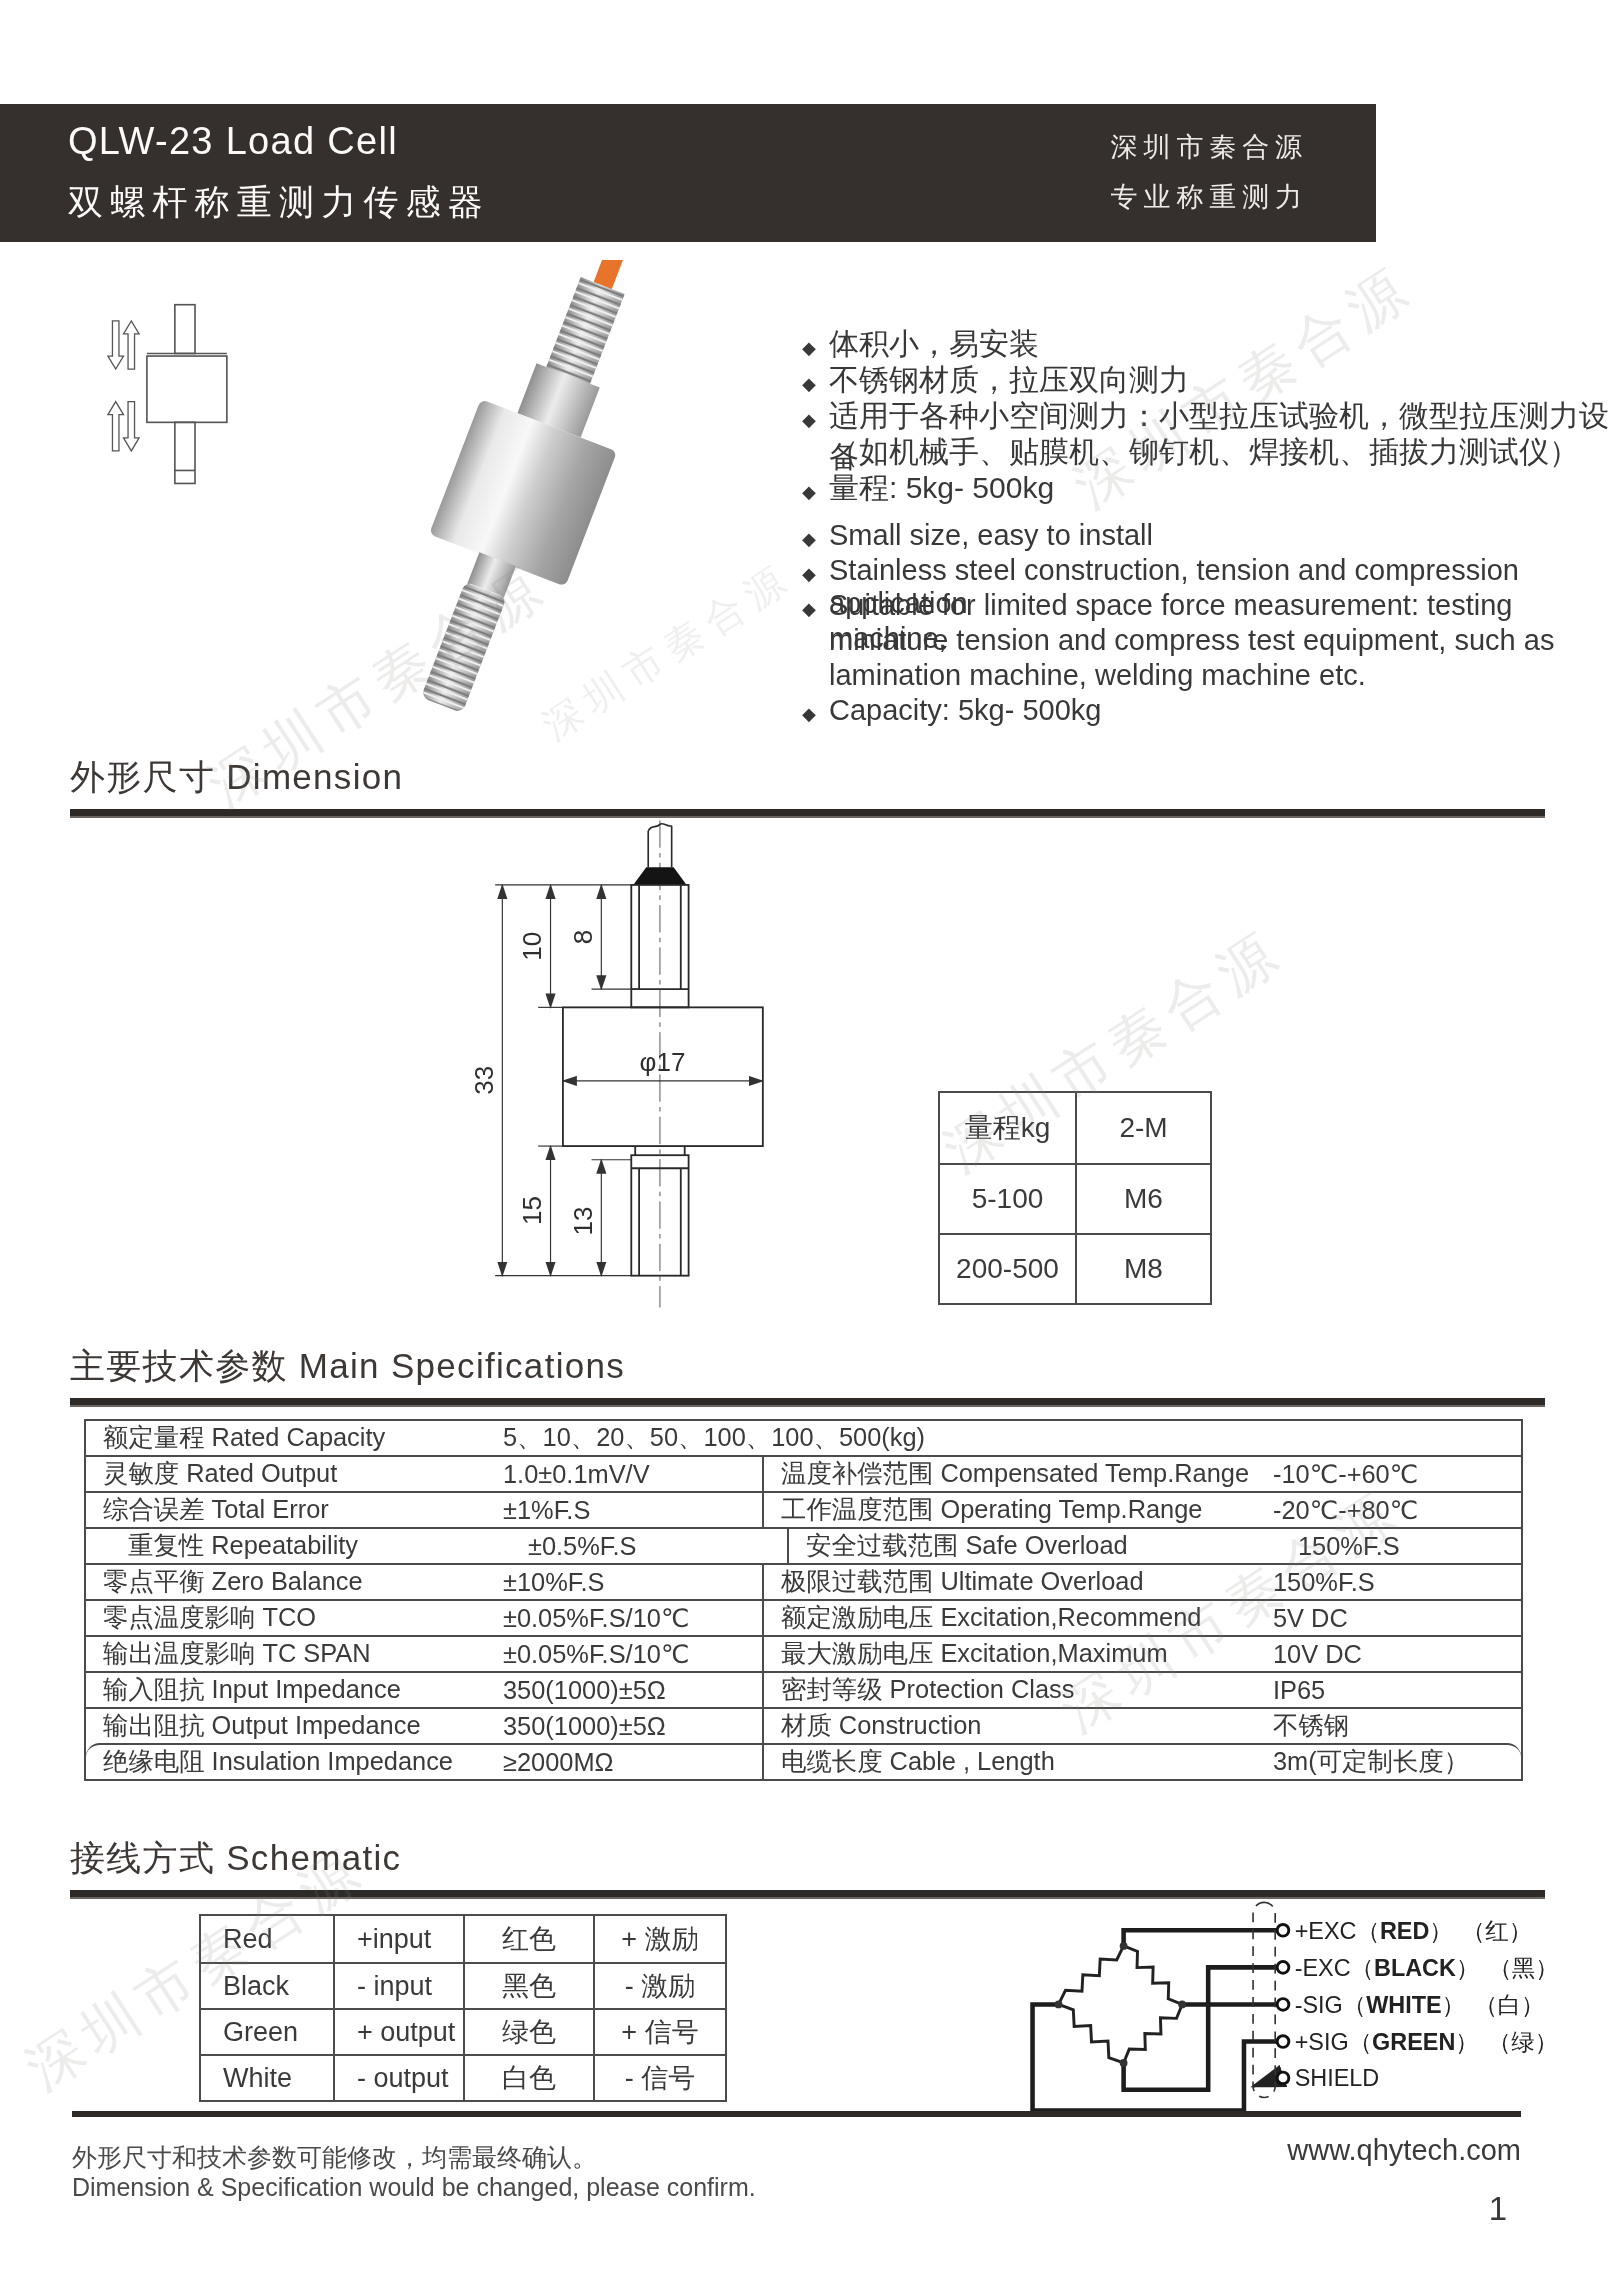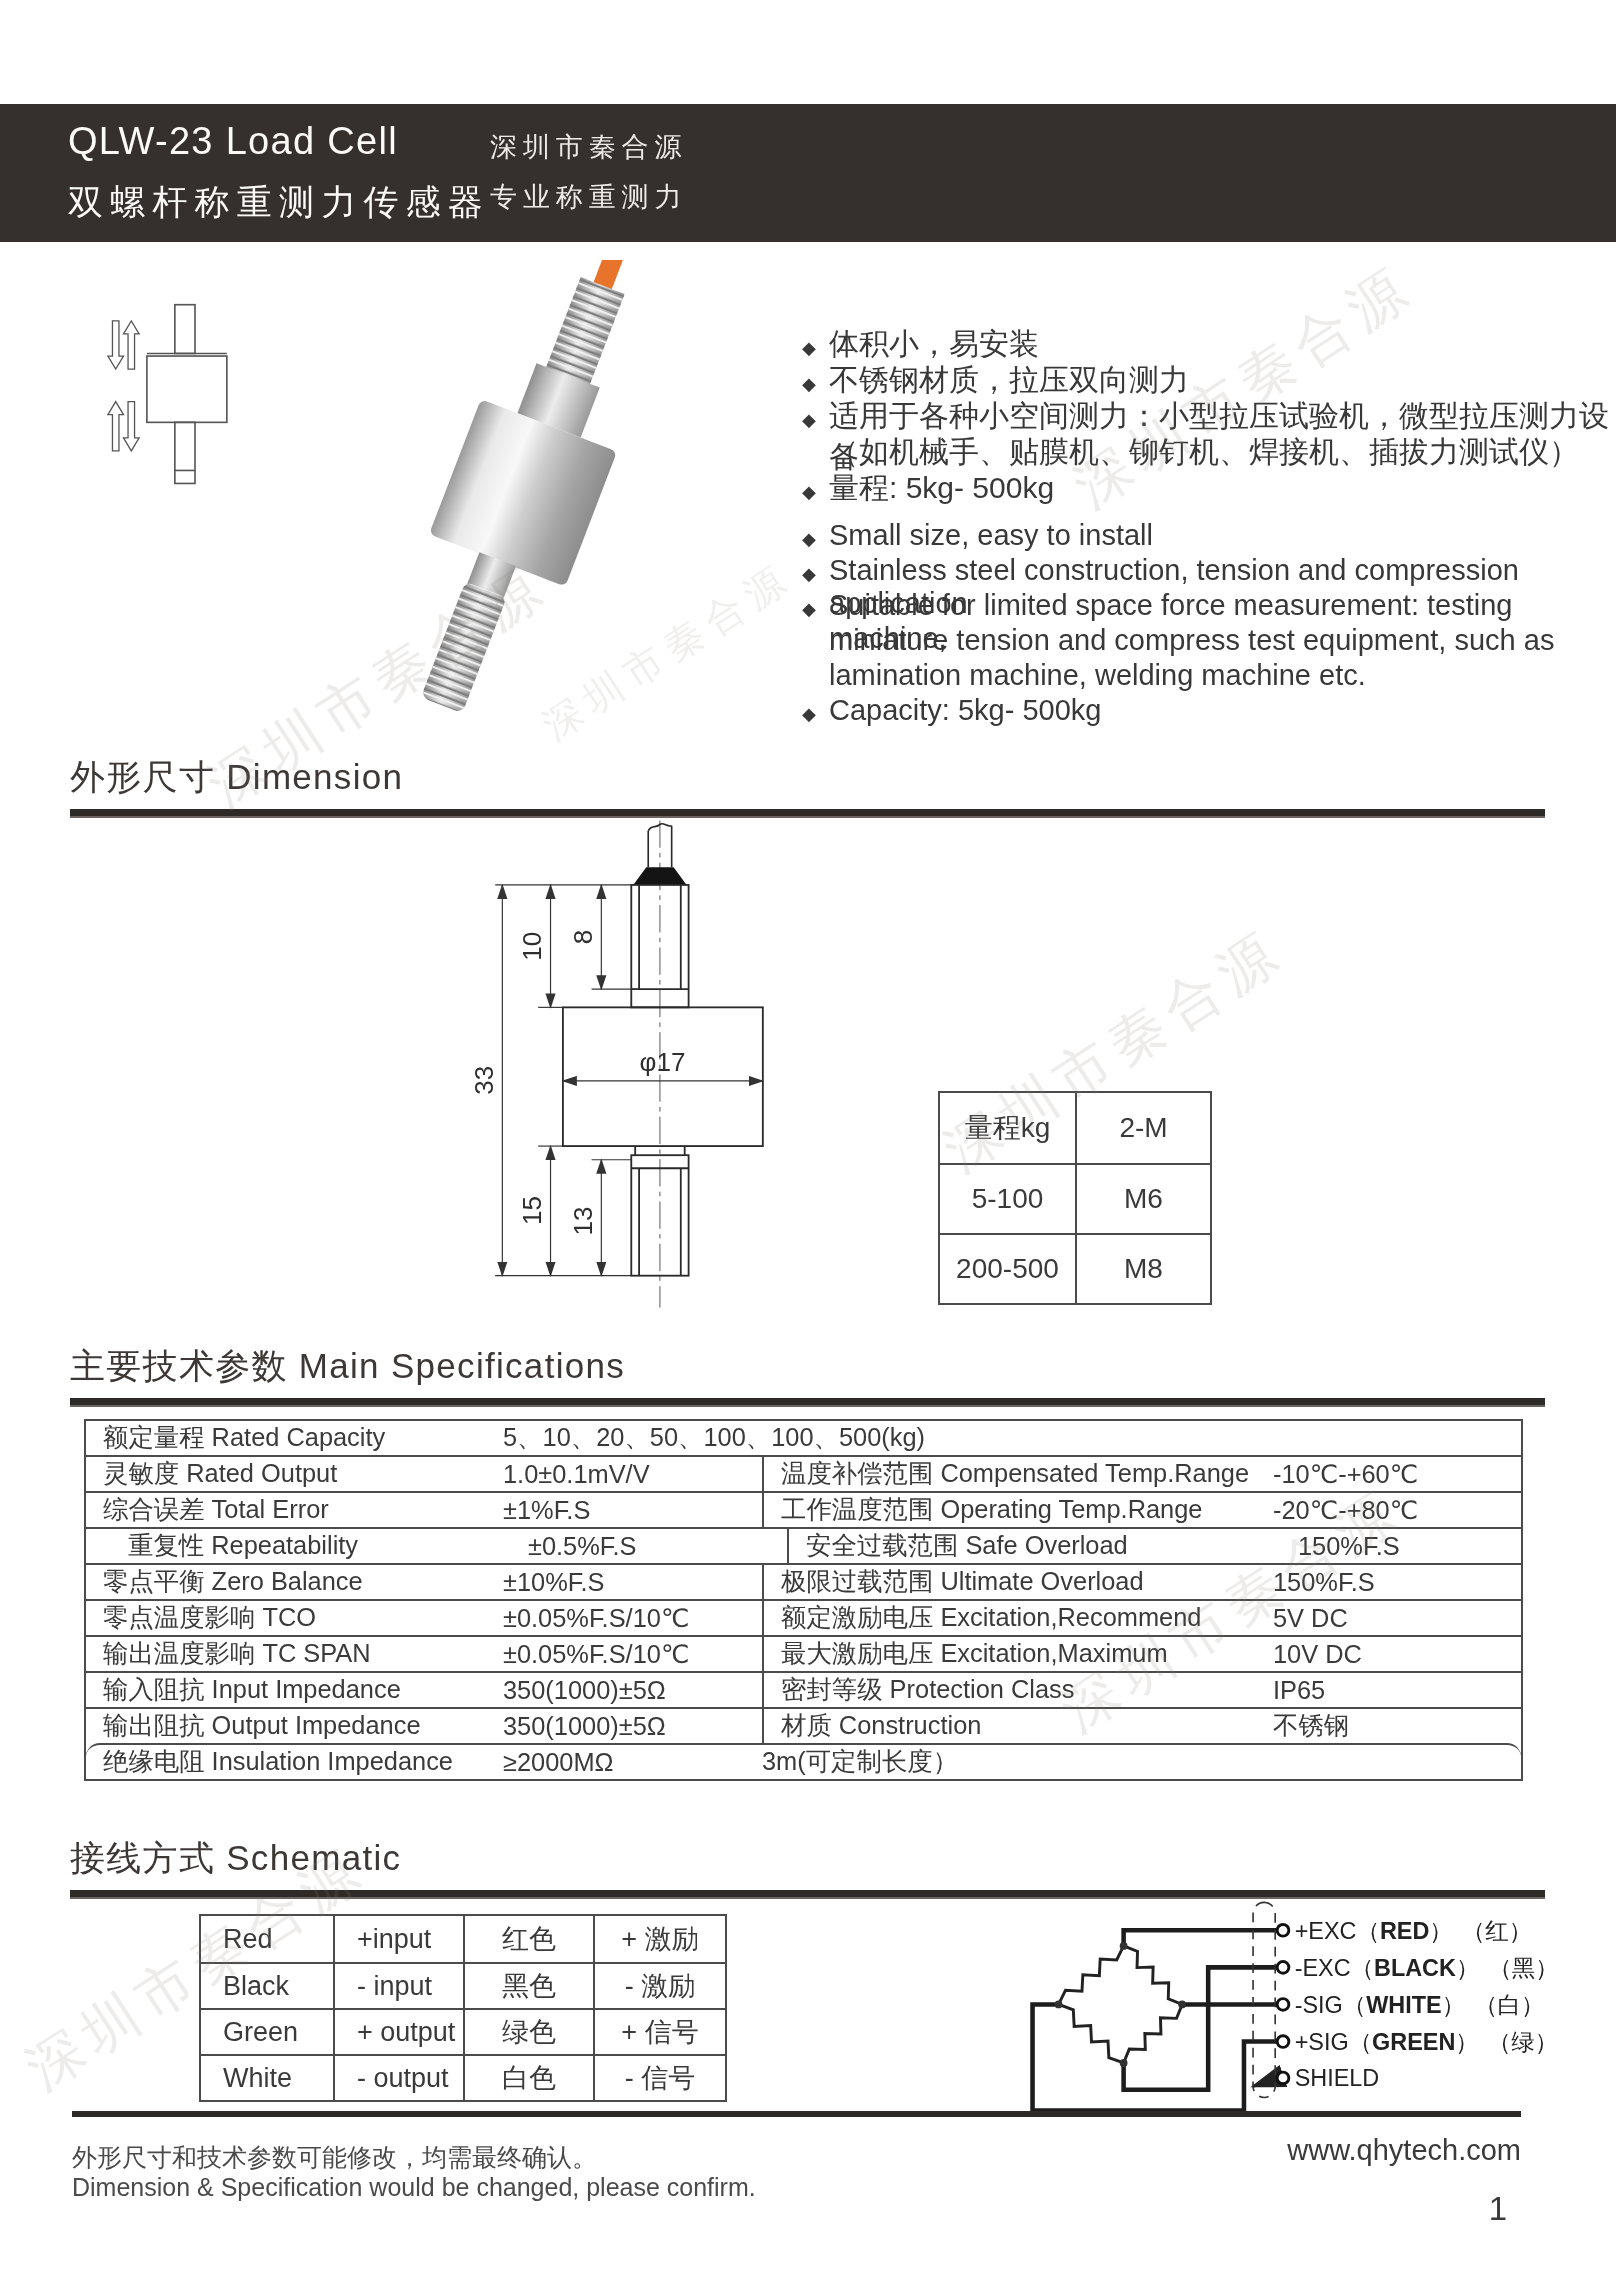--- a/index.html
+++ b/index.html
@@ -1,22 +1,22 @@
 <!DOCTYPE html>
 <html style="font-size:10.4px"><head>
 <meta charset="utf-8">
 <style>
   html,body{margin:0;padding:0;background:#e9e9e9;}
   .page{position:relative;width:1616px;height:2284px;background:#ffffff;overflow:hidden;
         font-family:"Liberation Sans","DejaVu Sans",sans-serif;color:#3a3a3a;}
   .abs{position:absolute;}
 
   
-  .header-bar{position:absolute;left:0;top:104px;width:1616px;height:138px;background:#35302d;
-              display:flex;align-items:center;
+  .header-bar{position:absolute;left:0;top:104px;width:1376px;height:138px;background:#35302d;
+              display:flex;justify-content:space-between;align-items:center;
               padding:0 68px;box-sizing:border-box;}
   .h-en{font-size:38px;color:#fbfaf9;letter-spacing:1.3px;margin-bottom:15.6px;}
   .h-zh{font-size:35px;color:#fbfaf9;letter-spacing:7.2px;}
   .hdr-right{text-align:right;font-size:27px;color:#edebe8;letter-spacing:5.9px;line-height:1.85;}
 
   
   .features{position:absolute;left:802px;}
   .feat-line{display:flex;align-items:baseline;color:#383838;}
   .features-zh{top:324px;font-size:30px;}
   .features-zh .feat-line{height:36px;}
@@ -291,20 +291,21 @@
       </div>
       <div class="spec-row" style="border-top: 2px solid rgb(75, 75, 75);">
         <div class="cell lbl">输出阻抗 Output Impedance</div>
         <div class="cell">350(1000)±5Ω</div>
         <div class="cell lbl bl">材质 Construction</div>
         <div class="cell">不锈钢</div>
       </div>
       <div class="spec-row" style="border-top: 2px solid rgb(75, 75, 75); border-radius: 14px;">
         <div class="cell lbl">绝缘电阻 Insulation Impedance</div>
         <div class="cell">≥2000MΩ</div>
+        <div class="cell lbl bl">电缆长度 Cable , Length</div>
         <div class="cell">3m(可定制长度）</div>
       </div>
     </div>
 
   <div class="section-title" style="top:1835px">接线方式 Schematic</div>
   <div class="rule" style="top:1890px"></div>
 
   <div id="wiring-table" class="tbl">
       <div class="cell pad">Red</div>
       <div class="cell pad bl">+input</div>

